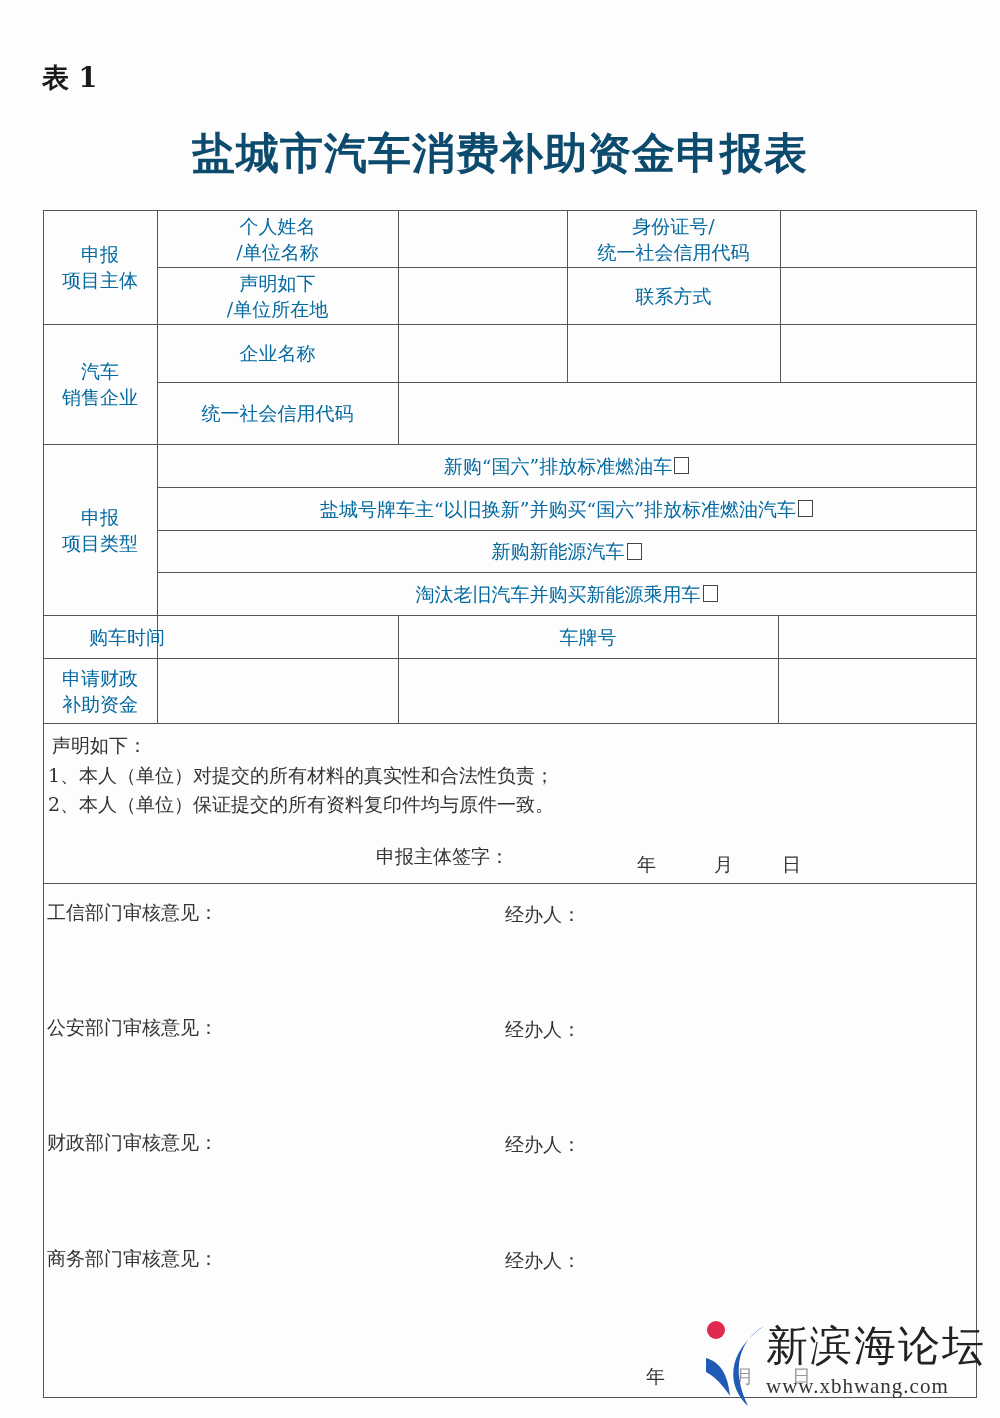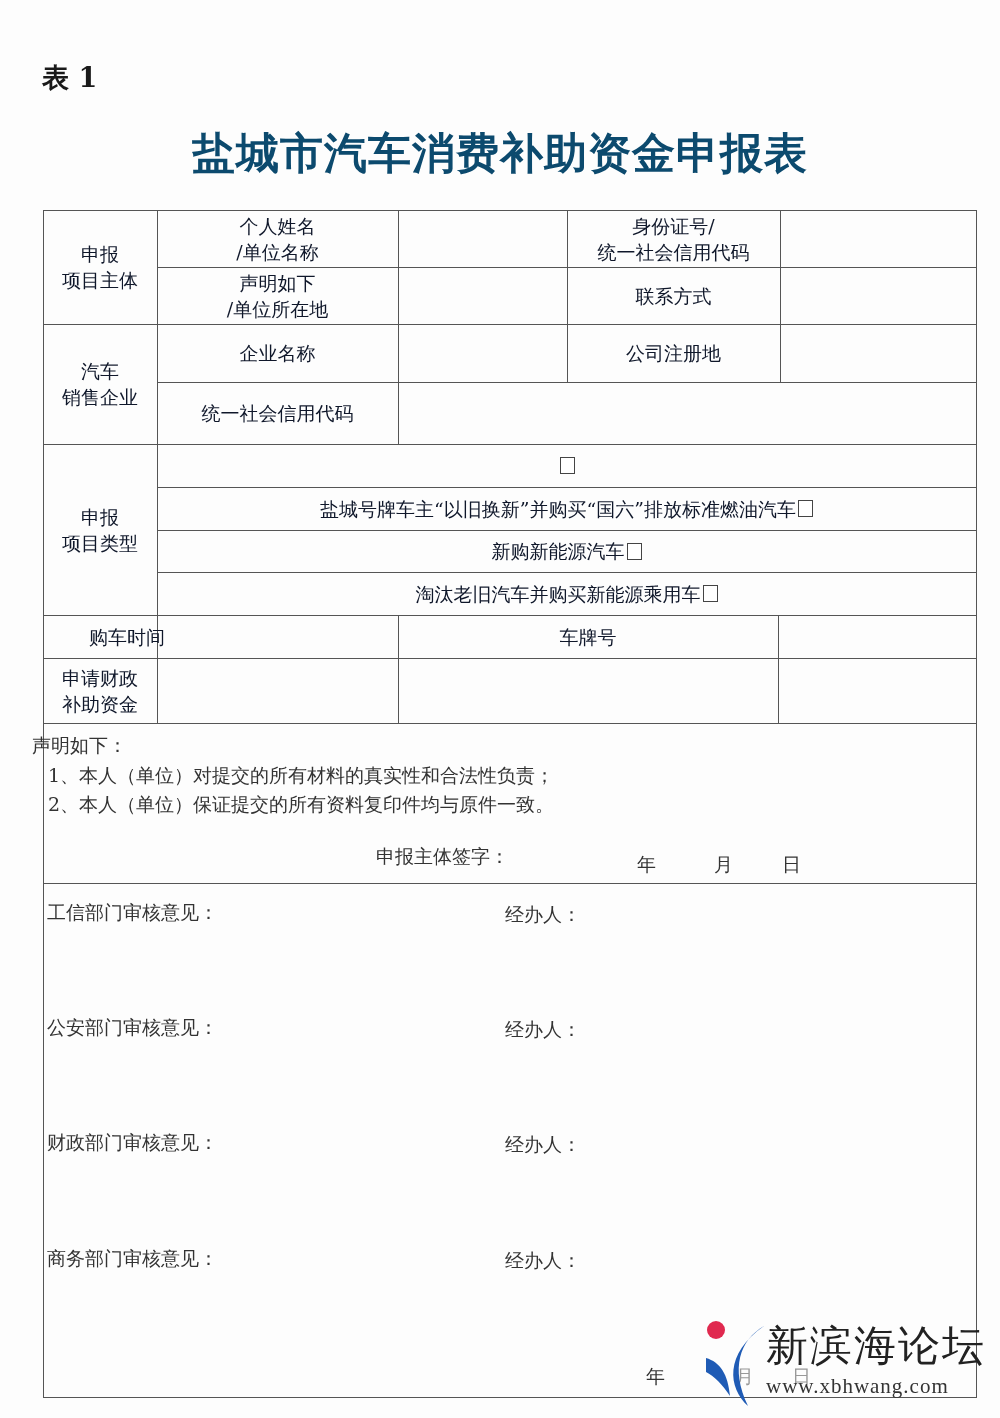--- a/index.html
+++ b/index.html
@@ -6,21 +6,21 @@
   body {
     width: 1000px; height: 1418px; position: relative; overflow: hidden;
     background: #fdfdfd; color: #2a2a2a;
     font-family: "DejaVu Serif", "Liberation Serif", serif;
   }
   .abs { position: absolute; }
   .hline { position: absolute; height: 0; border-top: 1.6px solid #555; }
   .vline { position: absolute; width: 0; border-left: 1.6px solid #555; }
   .cell {
     position: absolute; display: flex; align-items: center; justify-content: center;
-    text-align: center; font-size: 19px; line-height: 26px; color: #0f172a;
+    text-align: center; font-size: 19px; line-height: 26px; color: #0369a1;
   }
   .cell .stack { display: flex; flex-direction: column; align-items: center; }
   .table-label { font-size: 27px; font-weight: bold; color: #1a1a1a; }
   .title { font-size: 43px; font-weight: bold; color: #0c4a6e; letter-spacing: 1px; }
   .checkbox {
     display: inline-block; width: 13px; height: 15px; border: 1.5px solid #444;
     margin-left: 2px; vertical-align: -2px; background: #fff;
   }
   .left-text { position: absolute; font-size: 19px; color: #333; white-space: nowrap; }
   .watermark { position: absolute; left: 700px; right: 0; top: 1318px; height: 92px; }
@@ -91,32 +91,32 @@
   <div class="cell" style="left:780px; top:267px; width:196px; height:57px;"></div>
 
   <div class="cell" style="left:43px; top:324px; width:114px; height:120px;">
     <div class="stack">
       <span>汽车</span>
       <span>销售企业</span>
     </div>
   </div>
   <div class="cell" style="left:157px; top:324px; width:241px; height:58px;">企业名称</div>
   <div class="cell" style="left:398px; top:324px; width:169px; height:58px;"></div>
-  <div class="cell" style="left:567px; top:324px; width:213px; height:58px;">公司注册地</div>
   <div class="cell" style="left:780px; top:324px; width:196px; height:58px;"></div>
   <div class="cell" style="left:157px; top:382px; width:241px; height:62px;">统一社会信用代码</div>
   <div class="cell" style="left:398px; top:382px; width:578px; height:62px;"></div>
 
   <div class="cell" style="left:43px; top:444px; width:114px; height:171px;">
     <div class="stack">
       <span>申报</span>
       <span>项目类型</span>
     </div>
   </div>
   <div class="cell" style="left:157px; top:444px; width:819px; height:43px;">
+    <span>新购“国六”排放标准燃油车</span>
       <span class="checkbox"></span>
   </div>
   <div class="cell" style="left:157px; top:487px; width:819px; height:43px;">
     <span>盐城号牌车主“以旧换新”并购买“国六”排放标准燃油汽车</span>
       <span class="checkbox"></span>
   </div>
   <div class="cell" style="left:157px; top:530px; width:819px; height:42px;">
     <span>新购新能源汽车</span>
       <span class="checkbox"></span>
   </div>
@@ -133,21 +133,21 @@
   <div class="cell" style="left:43px; top:658px; width:114px; height:65px;">
     <div class="stack">
       <span>申请财政</span>
       <span>补助资金</span>
     </div>
   </div>
   <div class="cell" style="left:157px; top:658px; width:241px; height:65px;"></div>
   <div class="cell" style="left:778px; top:658px; width:198px; height:65px;"></div>
 
   <div>
-    <div class="left-text" style="left:32px; top:733px;">声明如下：</div>
+    <div class="left-text" style="left:52px; top:733px;">声明如下：</div>
     <div class="left-text" style="left:48px; top:763px;">1、本人（单位）对提交的所有材料的真实性和合法性负责；</div>
     <div class="left-text" style="left:48px; top:792px;">2、本人（单位）保证提交的所有资料复印件均与原件一致。</div>
     <div class="left-text" style="left:376px; top:828px;margin-top:16px;">申报主体签字：</div>
     <div class="left-text" style="left:530px; top:852px; width:140px; height:22px;"></div>
     <div class="left-text" style="left:637px; top:852px;">年</div>
     <div class="left-text" style="left:714px; top:852px;">月</div>
     <div class="left-text" style="left:782px; top:852px;">日</div>
   </div>
 
   <div>

